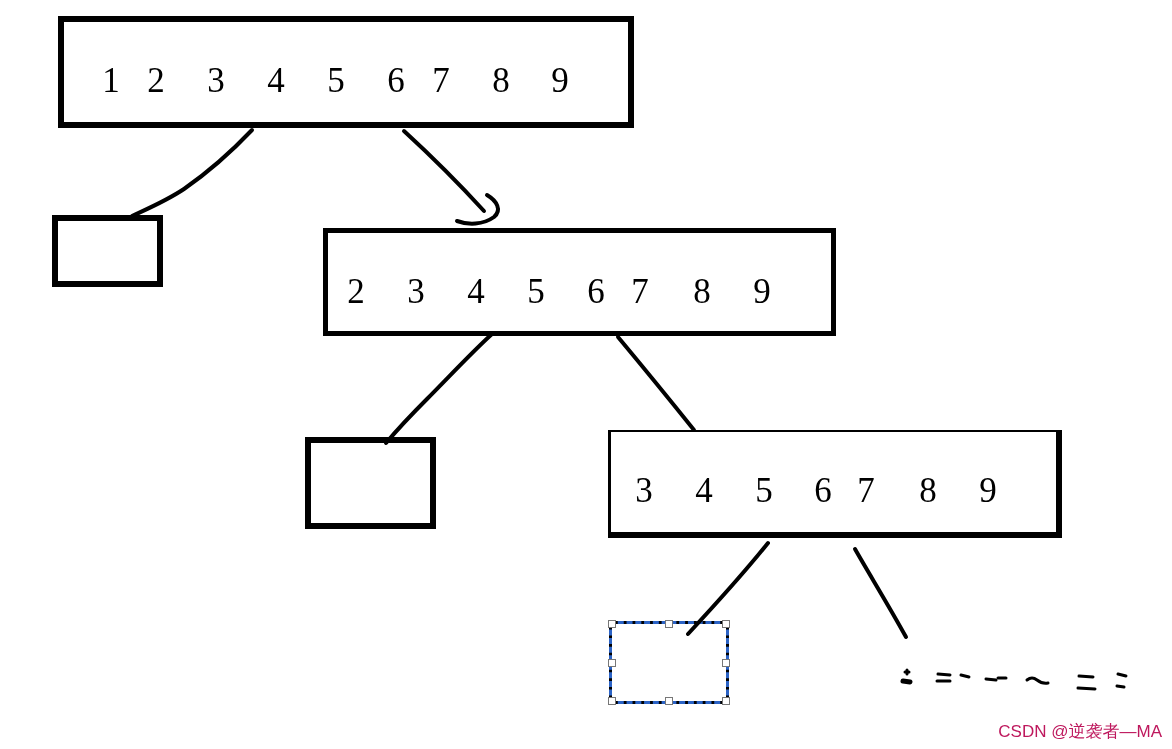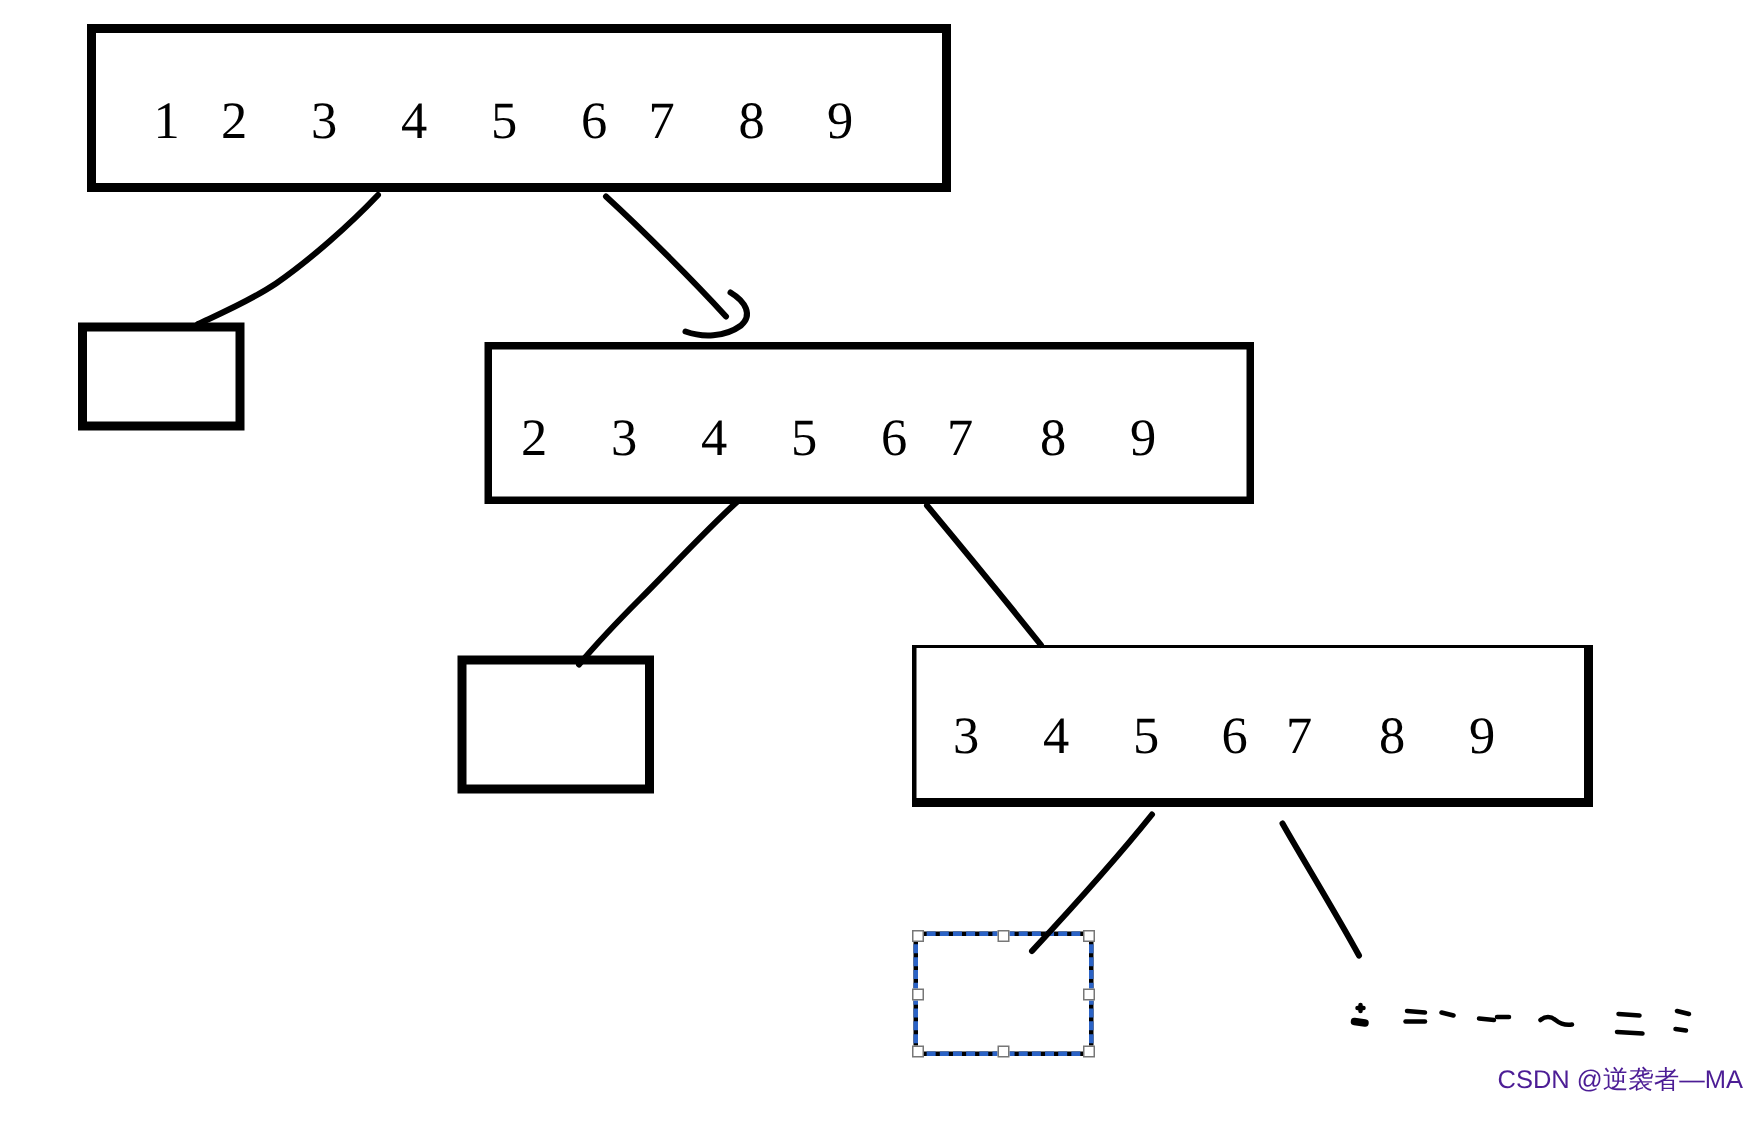--- a/index.html
+++ b/index.html
@@ -48,21 +48,21 @@
     position:absolute; width:8px; height:8px; box-sizing:border-box;
     background:#ffffff; border:1px solid #777777; transform:translate(-50%,-50%);
   }
   .h-tl{left:0;top:0} .h-tc{left:50%;top:0} .h-tr{left:100%;top:0}
   .h-ml{left:0;top:50%} .h-mr{left:100%;top:50%}
   .h-bl{left:0;top:100%} .h-bc{left:50%;top:100%} .h-br{left:100%;top:100%}
   
   svg.lines { position:absolute; left:0; top:0; pointer-events:none; }
   
   .watermark {
-    position:absolute; right:10px; bottom:18px; color:#4c1d95;
+    position:absolute; right:10px; bottom:6px; color:#be185d;
     font-family:"Liberation Sans","DejaVu Sans",sans-serif; font-size:17px;
   }
 </style>
 </head>
 <body>
 
 <div class="canvas">
 
   <div class="strip" id="strip1">
     <span class="digit">1</span>

